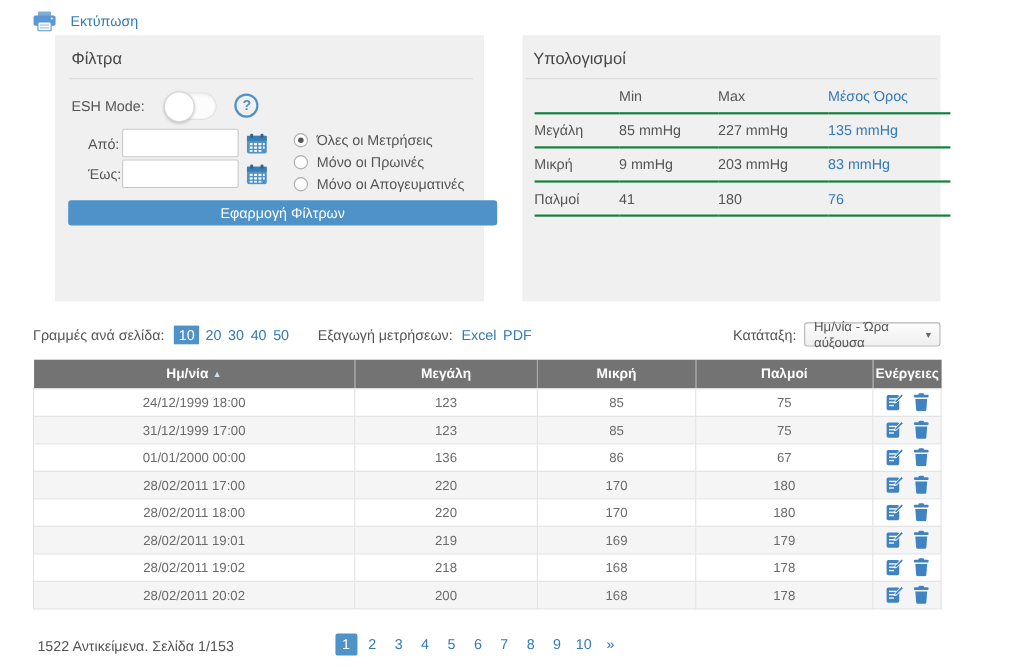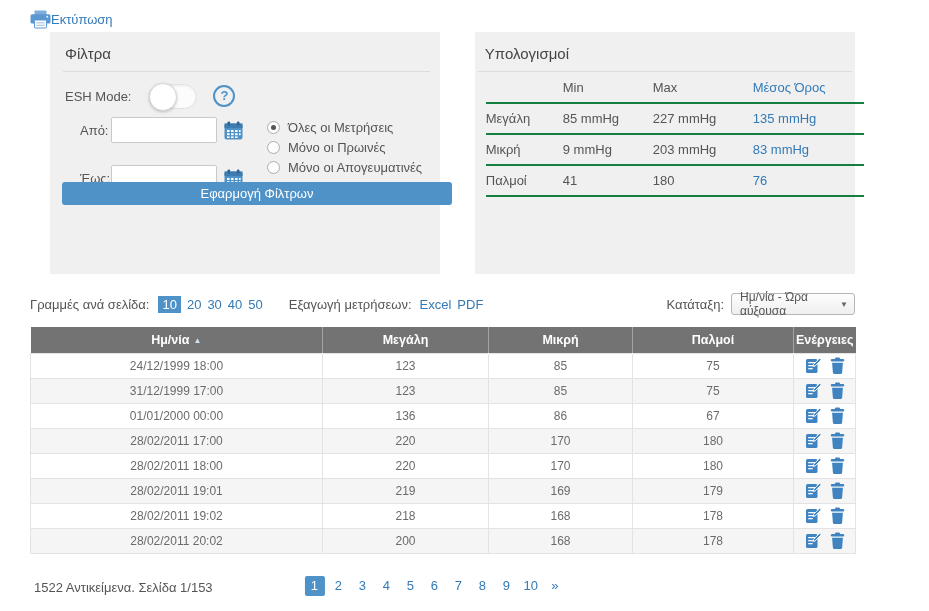--- a/index.html
+++ b/index.html
@@ -28,21 +28,21 @@
   .p-f .panel-hr { left:13px; right:10px; }
   .esh-row { position:absolute; top:50px; left:15px; display:flex; align-items:center; height:28px; }
   .esh-label { font-size:13px; color:#555; }
   .toggle { position:relative; margin-left:18px; width:48px; height:25px; border-radius:14px;
             background:#fcfcfc; border:1px solid #e2e2e2; box-shadow:inset 0 1px 3px rgba(0,0,0,.07); cursor:pointer; }
   .toggle-knob { position:absolute; left:-1px; top:-2px; width:28px; height:28px; border-radius:50%;
             background:#fff; border:1px solid #d6d6d6; box-shadow:0 1px 3px rgba(0,0,0,.22); }
   .question-icon { margin-left:16px; width:22px; height:22px; border:2px solid #4e92c8; border-radius:50%;
             color:#4e92c8; font-size:13px; font-weight:bold; text-align:center; line-height:18px; cursor:pointer; }
   .date-row { position:absolute; left:30px; display:flex; align-items:center; }
-  .date-row.r1 { top:85px; } .date-row.r2 { top:133px; }
+  .date-row.r1 { top:85px; } .date-row.r2 { top:113px; }
   .date-label { width:31px; font-size:13px; color:#555; }
   .date-input { width:106px; height:26px; border:1px solid #c9c9c9; border-radius:2px; background:#fff;
             font-size:12px; padding:0 6px; color:#555; }
   .cal-btn { margin-left:6px; width:20px; height:20px; border:none; background:transparent; cursor:pointer; padding:0; line-height:0; }
   .radio-row { position:absolute; left:217px; display:flex; align-items:center; gap:8px; height:20px; cursor:pointer; }
   .radio-row.r1 { top:85px; } .radio-row.r2 { top:105px; } .radio-row.r3 { top:125px; }
   .radio { width:13px; height:13px; border-radius:50%; background:#fdfdfd; border:1px solid #adadad; position:relative; flex:0 0 auto; }
   .radio.selected::after { content:""; position:absolute; left:3px; top:3px; right:3px; bottom:3px; border-radius:50%; background:#555; }
   .radio-row span.lbl { font-size:13px; color:#555; }
   .apply-btn { position:absolute; top:150px; left:12px; width:390px; height:23px; background:#4e92c8; border:none;
@@ -124,21 +124,21 @@
       <rect x="5" y="0.4" width="5" height="2.4" rx="1.1" fill="#3f83c1"></rect>
       <rect x="0.8" y="1.9" width="13.4" height="2.5" rx="1.2" fill="#3f83c1"></rect>
       <path d="M2.1 5.8 h10.8 l-0.75 9.6 a1.6 1.6 0 0 1 -1.6 1.5 h-6.1 a1.6 1.6 0 0 1 -1.6 -1.5 Z" fill="#3f83c1"></path>
     </g>
   </defs>
 </svg>
 
 <div class="content">
 
   <div class="print-row">
-    <a style="display:flex;align-items:center;gap:0;">
+    <a style="display:flex;align-items:center;gap:13px;">
       <span style="line-height:0;">
         <svg width="21" height="19" viewBox="0 0 21 19">
           <rect x="4.5" y="0.5" width="12" height="5" rx="1" fill="#7fadda"></rect>
           <rect x="0.5" y="4.2" width="20" height="9.3" rx="1.6" fill="#5b97d0"></rect>
           <circle cx="17.2" cy="6.8" r="1" fill="#ffffff" opacity="0.85"></circle>
           <rect x="4.5" y="10" width="12" height="8" rx="0.8" fill="#ffffff" stroke="#5b97d0"></rect>
           <rect x="6.3" y="12.2" width="8.4" height="1.2" fill="#a9c8e6"></rect>
           <rect x="6.3" y="14.7" width="8.4" height="1.2" fill="#a9c8e6"></rect>
         </svg>
       </span>

